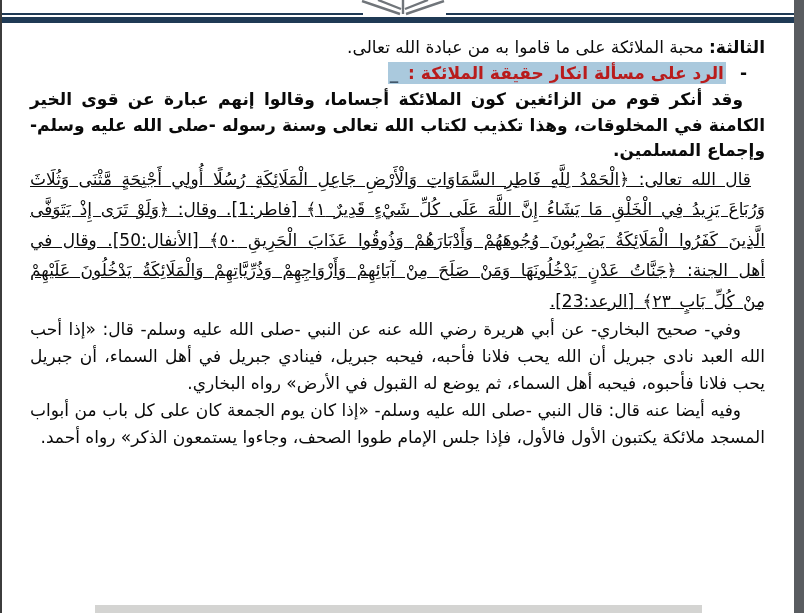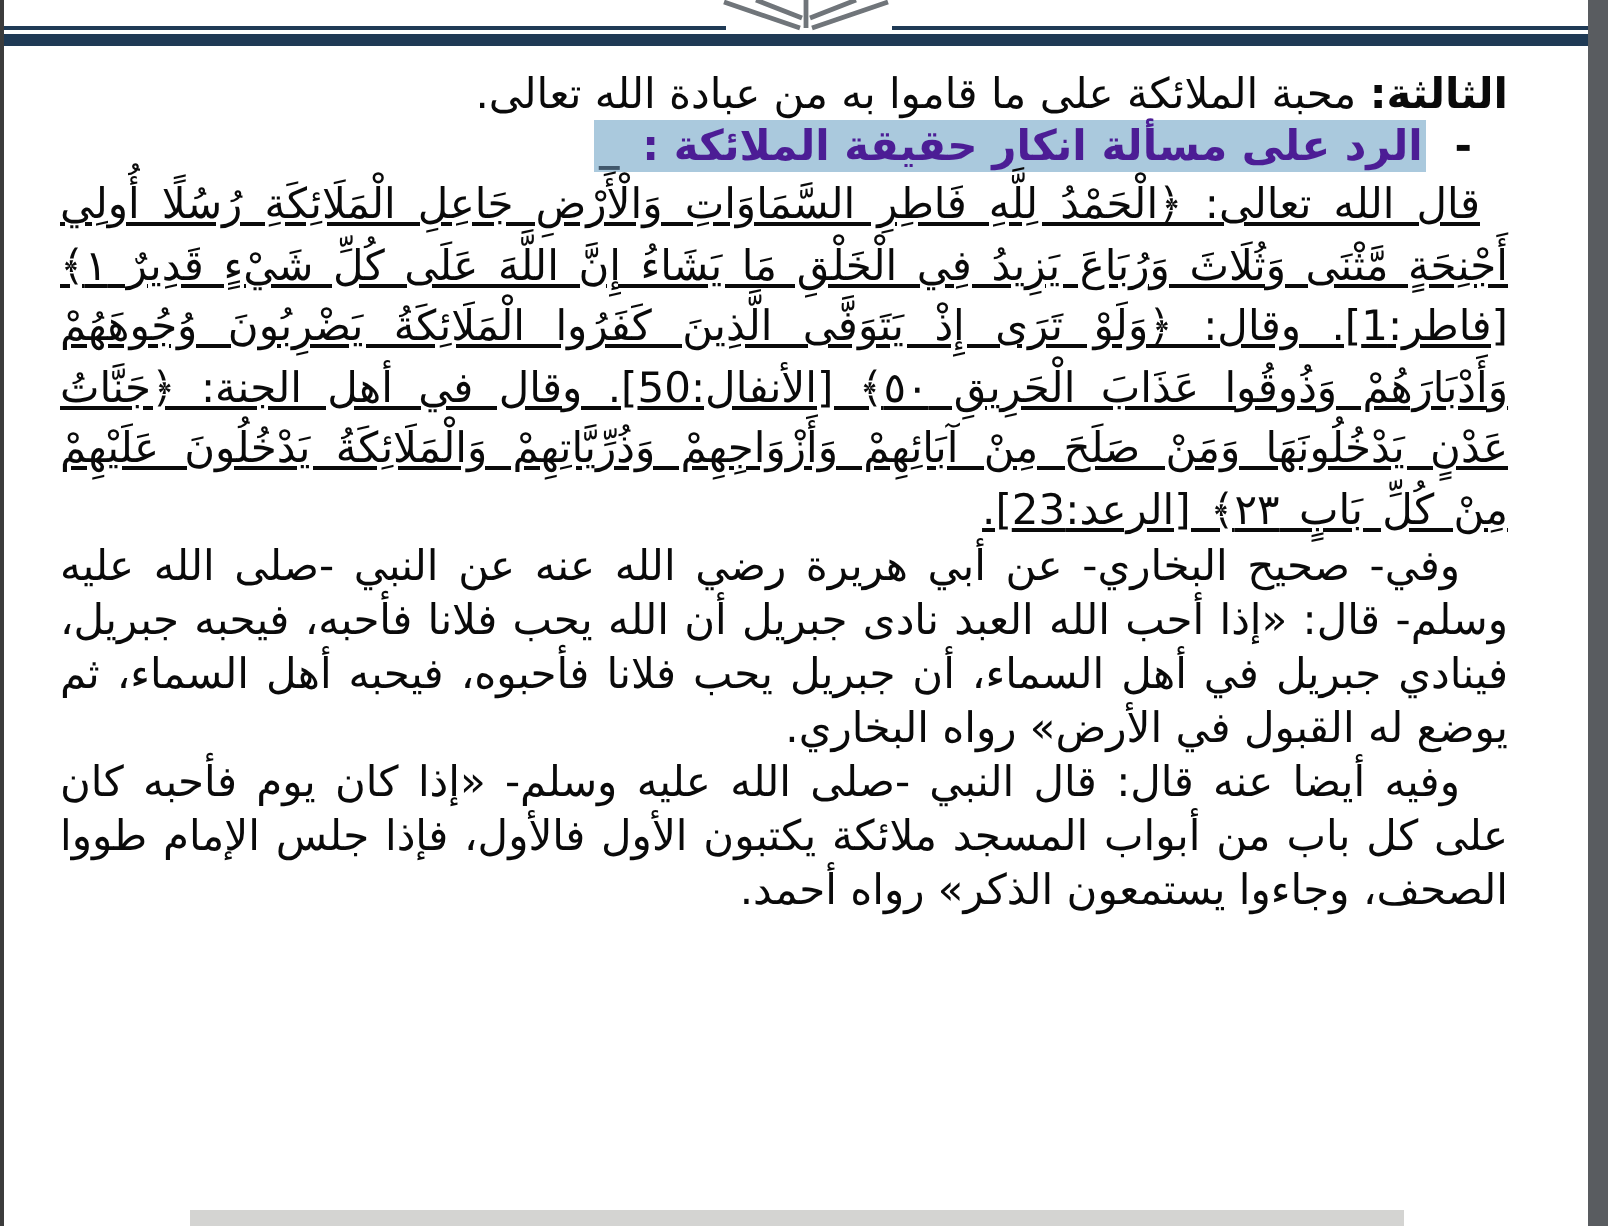--- a/index.html
+++ b/index.html
@@ -15,32 +15,32 @@
   .scrollbar  { position:absolute; right:0; top:0; width:10px; height:613px; background:#595c60; }
 
   
   .rule-thin-left  { position:absolute; top:13px; left:0;   width:363px; height:2px; background:#1f3a55; }
   .rule-thin-right { position:absolute; top:13px; left:446px; width:348px; height:2px; background:#1f3a55; }
   .rule-thick      { position:absolute; top:17px; left:0;   width:794px; height:6px; background:#1f3a55; }
   .ornament        { position:absolute; top:0; left:360px; width:86px; height:16px; }
 
   
   .content {
-    position:absolute; top:34px; right:50px; left:30px;
+    position:absolute; top:34px; right:39px; left:30px;
     direction:rtl; text-align:justify;
-    color:#0a0a0a; font-size:21px;
+    color:#0a0a0a; font-size:17px;
   }
   .content p { margin:0; }
 
   .p-third { line-height:26px; margin-bottom:4px; }
   .p-third .lead { font-weight:bold; }
 
   .p-heading { font-weight:bold; line-height:27px; margin-bottom:11px; padding-right:18px; }
   .p-heading .bullet { padding-left:14px; }
-  .p-heading .hl { background:#aac9dd; color:#4c1d95; padding:1px 2px; }
+  .p-heading .hl { background:#aac9dd; color:#b91c1c; padding:1px 2px; }
   .p-heading .mark { background:#aac9dd; color:#41576b; }
 
   .p-deniers { font-weight:bold; text-indent:22px; line-height:25.5px; margin-bottom:8px; }
 
   .p-quran   { text-indent:14px; line-height:30.5px; word-spacing:3px; margin-bottom:7px;text-decoration:underline; }
 
   .p-hadith1 { text-indent:24px; line-height:27px; margin-bottom:6px; }
   .p-hadith2 { text-indent:24px; line-height:27px; margin-bottom:8px; }
   .p-closing { text-indent:24px; line-height:26px; }
 
@@ -60,26 +60,27 @@
   <div class="rule-thin-left"></div>
   <div class="rule-thin-right"></div>
   <div class="rule-thick"></div>
 
   <div class="content">
 
     <p class="p-third"><span class="lead">الثالثة:</span><span> محبة الملائكة على ما قاموا به من عبادة الله تعالى.</span></p>
 
     <p class="p-heading"><span class="bullet">-</span><span class="hl">الرد على مسألة انكار حقيقة الملائكة : </span><span class="hl mark">_</span></p>
 
+    <p class="p-deniers">وقد أنكر قوم من الزائغين كون الملائكة أجساما، وقالوا إنهم عبارة عن قوى الخير الكامنة في المخلوقات، وهذا تكذيب لكتاب الله تعالى وسنة رسوله -صلى الله عليه وسلم- وإجماع المسلمين.</p>
 
     <p class="p-quran">قال الله تعالى: ﴿الْحَمْدُ لِلَّهِ فَاطِرِ السَّمَاوَاتِ وَالْأَرْضِ جَاعِلِ الْمَلَائِكَةِ رُسُلًا أُولِي أَجْنِحَةٍ مَّثْنَى وَثُلَاثَ وَرُبَاعَ يَزِيدُ فِي الْخَلْقِ مَا يَشَاءُ إِنَّ اللَّهَ عَلَى كُلِّ شَيْءٍ قَدِيرٌ ١﴾ [فاطر:1]. وقال: ﴿وَلَوْ تَرَى إِذْ يَتَوَفَّى الَّذِينَ كَفَرُوا الْمَلَائِكَةُ يَضْرِبُونَ وُجُوهَهُمْ وَأَدْبَارَهُمْ وَذُوقُوا عَذَابَ الْحَرِيقِ ٥٠﴾ [الأنفال:50]. وقال في أهل الجنة: ﴿جَنَّاتُ عَدْنٍ يَدْخُلُونَهَا وَمَنْ صَلَحَ مِنْ آبَائِهِمْ وَأَزْوَاجِهِمْ وَذُرِّيَّاتِهِمْ وَالْمَلَائِكَةُ يَدْخُلُونَ عَلَيْهِمْ مِنْ كُلِّ بَابٍ ٢٣﴾ [الرعد:23].</p>
 
     <p class="p-hadith1">وفي- صحيح البخاري- عن أبي هريرة رضي الله عنه عن النبي -صلى الله عليه وسلم- قال: «إذا أحب الله العبد نادى جبريل أن الله يحب فلانا فأحبه، فيحبه جبريل، فينادي جبريل في أهل السماء، أن جبريل يحب فلانا فأحبوه، فيحبه أهل السماء، ثم يوضع له القبول في الأرض» رواه البخاري.</p>
 
-    <p class="p-hadith2">وفيه أيضا عنه قال: قال النبي -صلى الله عليه وسلم- «إذا كان يوم فأحبه كان على كل باب من أبواب المسجد ملائكة يكتبون الأول فالأول، فإذا جلس الإمام طووا الصحف، وجاءوا يستمعون الذكر» رواه أحمد.</p>
+    <p class="p-hadith2">وفيه أيضا عنه قال: قال النبي -صلى الله عليه وسلم- «إذا كان يوم الجمعة كان على كل باب من أبواب المسجد ملائكة يكتبون الأول فالأول، فإذا جلس الإمام طووا الصحف، وجاءوا يستمعون الذكر» رواه أحمد.</p>
 
 
   </div>
 
   <div class="bottom-bar"></div>
   <div class="left-edge"></div>
   <div class="scrollbar"></div>
 
 </div>
 

